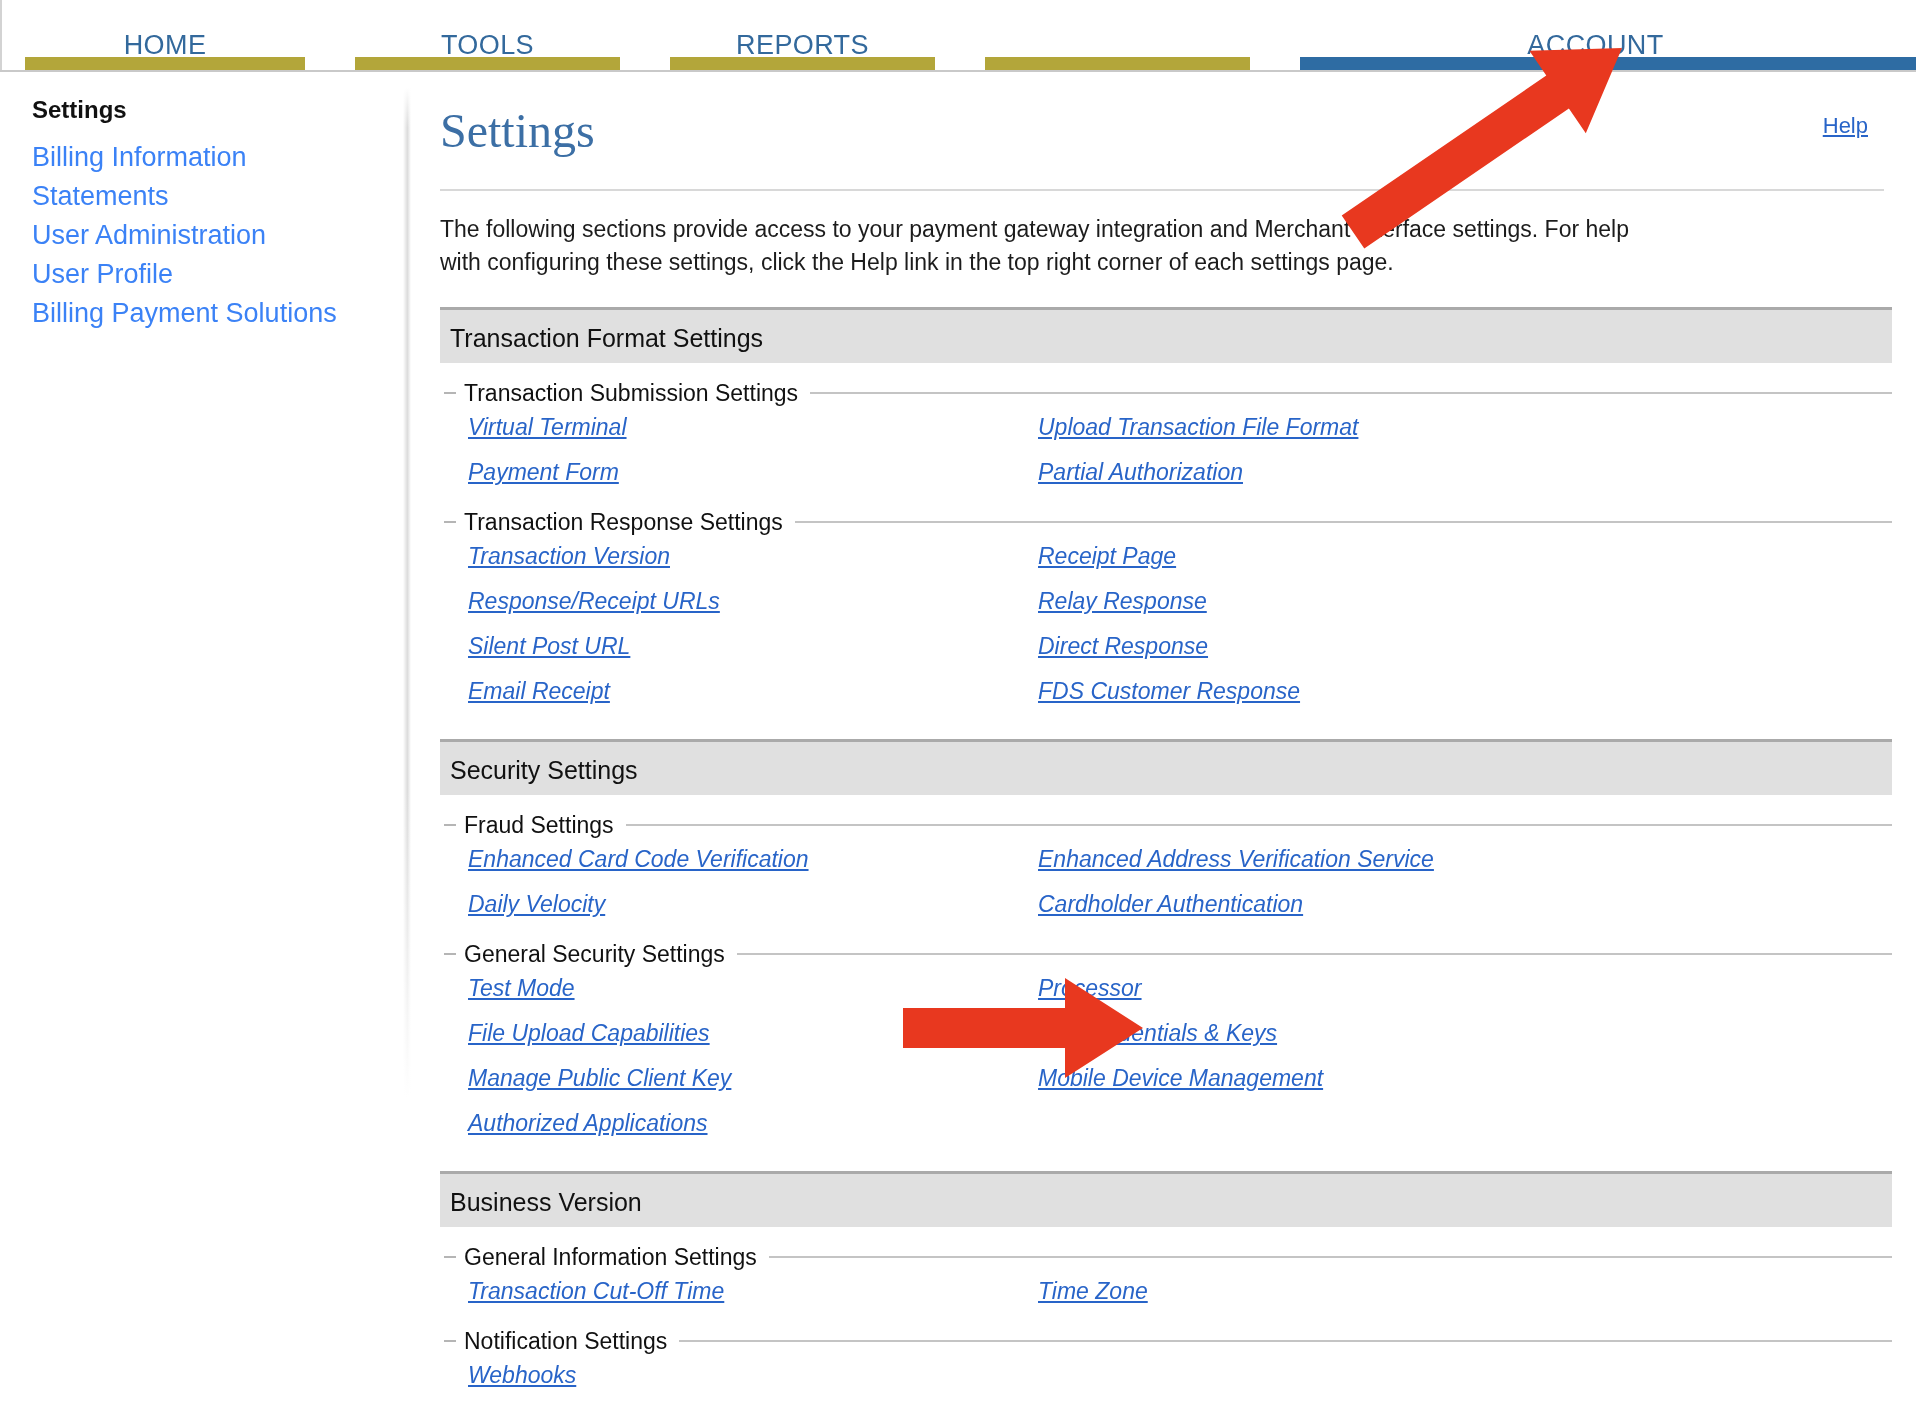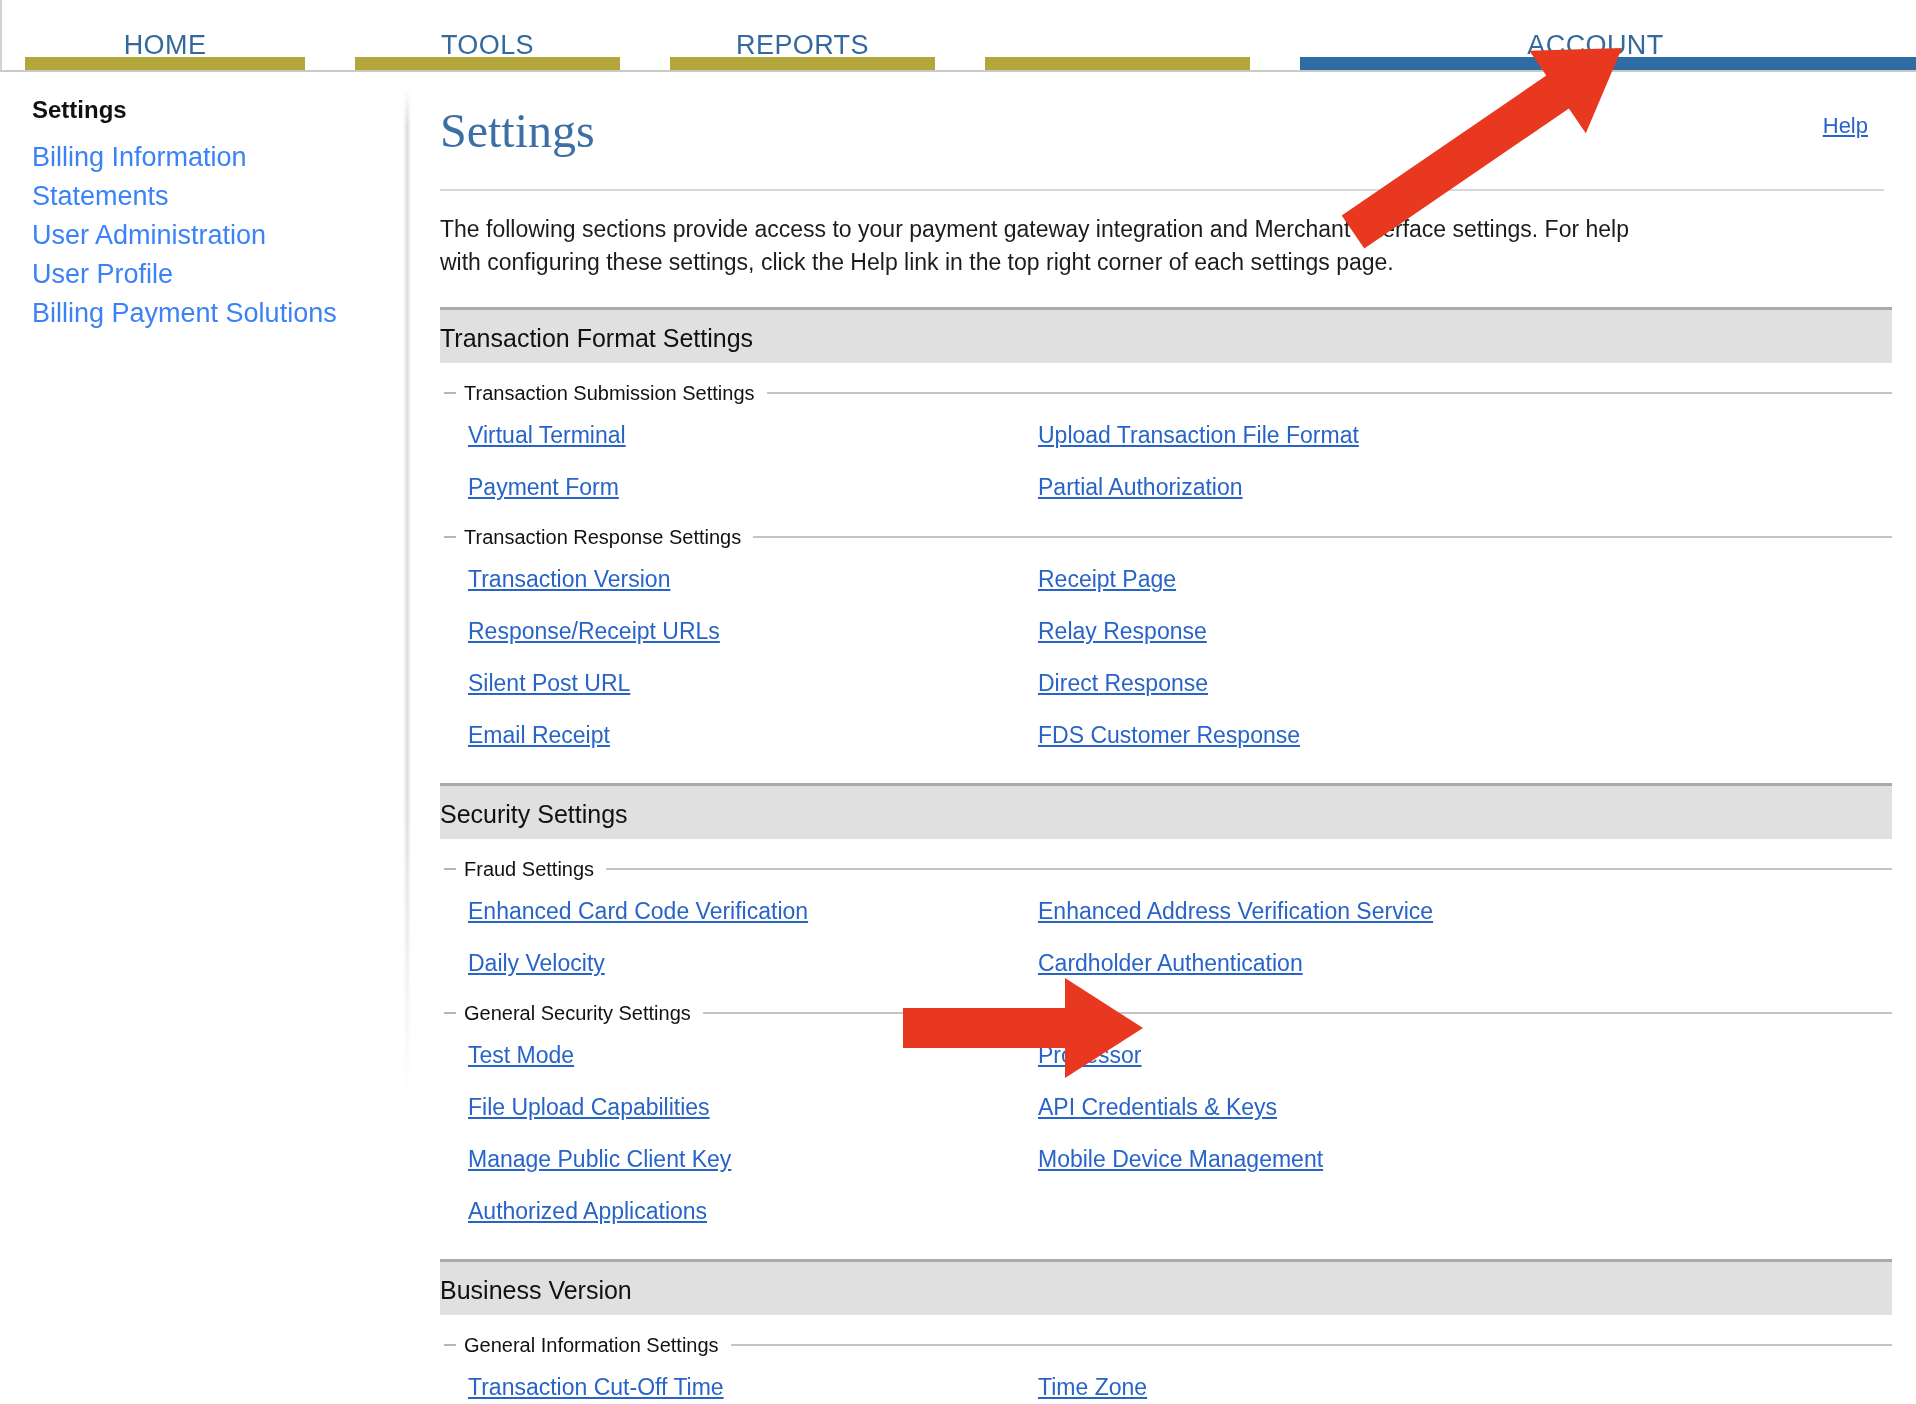--- a/index.html
+++ b/index.html
@@ -176,57 +176,58 @@
 
   
   .section {
     margin-top: 28px;
   }
   .section-header {
     background: #e0e0e0;
     border-top: 3px solid #aaaaaa;
     height: 56px;
     line-height: 56px;
+    padding-left: 10px;
     font-size: 25px;
     color: #111111;
     box-sizing: border-box;
   }
   .fieldset {
     margin-top: 16px;
     margin-left: 4px;
   }
   .legend-row {
     display: flex;
     align-items: center;
     height: 28px;
   }
   .legend-dash {
     width: 12px;
     height: 2px;
     background: #b5b5b5;
     flex: 0 0 auto;
   }
   .legend-text {
-    font-size: 20px;
+    font-size: 23px;
     color: #111111;
     padding: 0 12px 0 8px;
     white-space: nowrap;
     line-height: 28px;
   }
   .legend-rule {
     flex: 1 1 auto;
     height: 2px;
     background: #c4c4c4;
   }
   .link-grid {
     display: grid;
     grid-template-columns: 570px 1fr;
-    row-gap: 12px;
-    margin-top: 8px;
+    row-gap: 5px;
     padding-left: 24px;
+    font-style: italic;
   }
   .setting-link {
     font-size: 23px;
     line-height: 40px;
     color: #2864c8;
     text-decoration: underline;
     cursor: pointer;
     white-space: nowrap;
     display: inline-block;
     justify-self: start;

